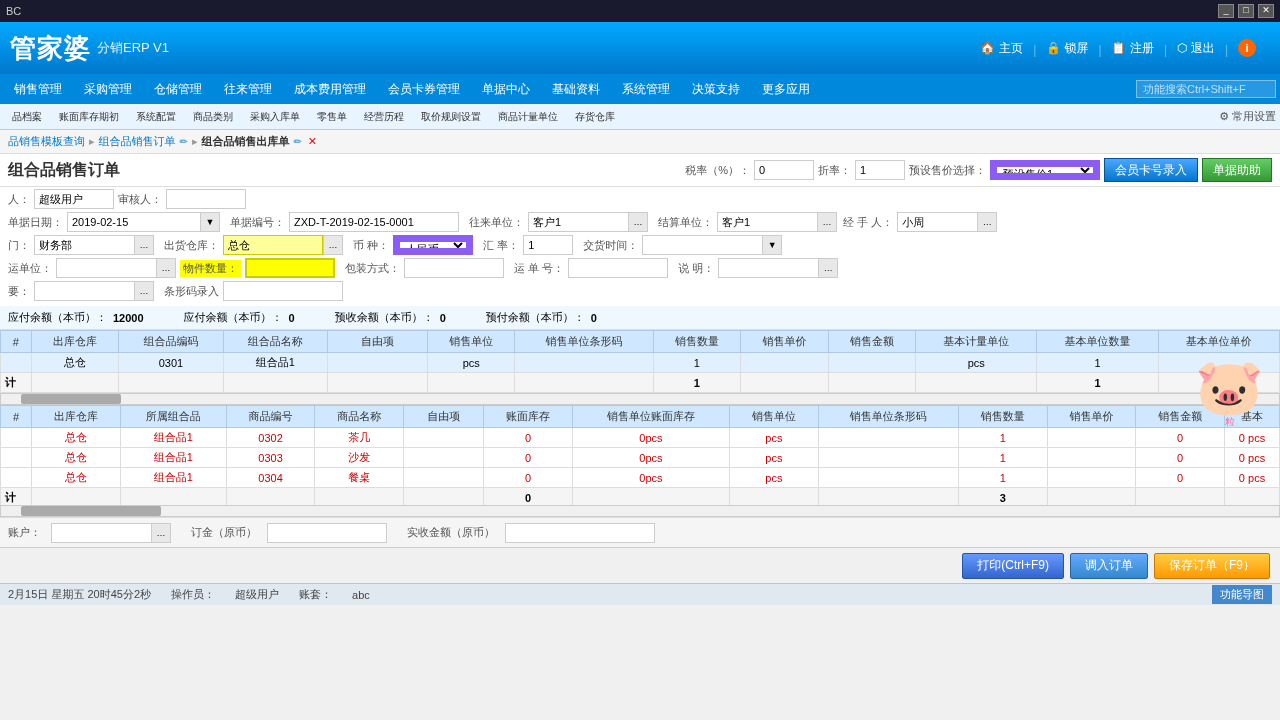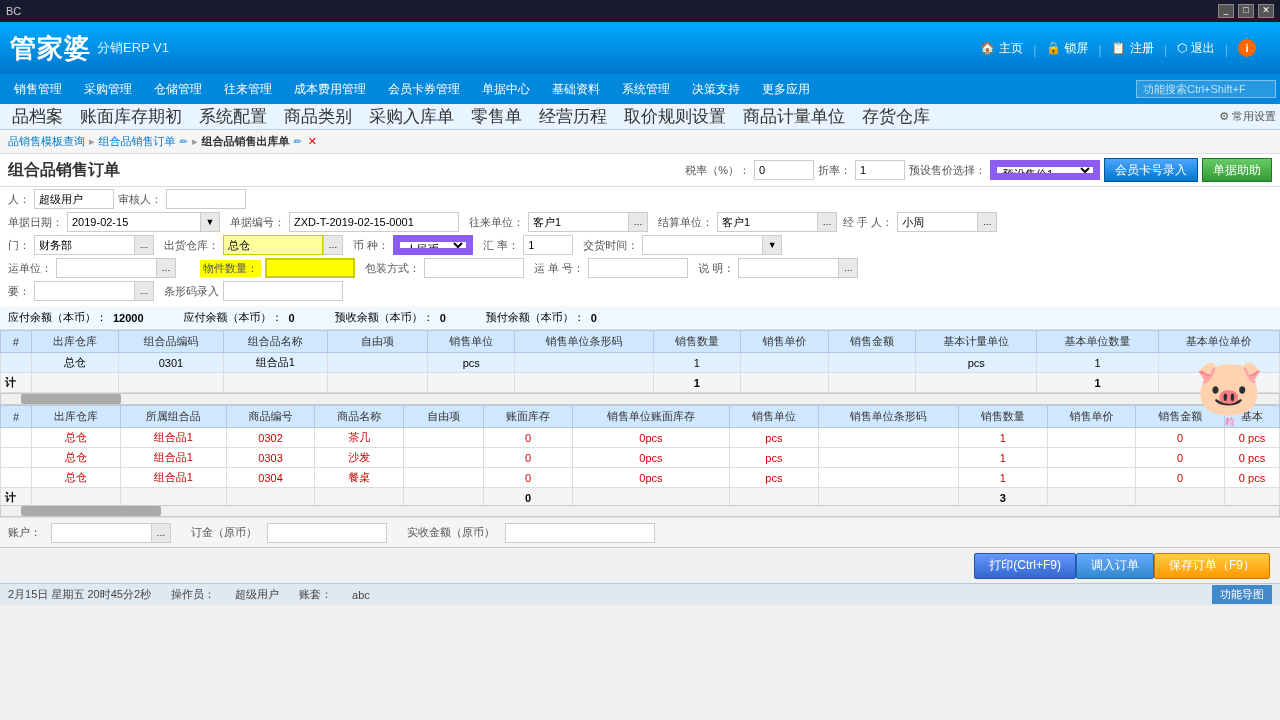--- a/index.html
+++ b/index.html
@@ -19,21 +19,21 @@
     .header-right span { cursor: pointer; }
 
     
     .main-nav { height: 30px; background: #0088dd; display: flex; align-items: center; padding: 0 4px; gap: 2px; }
     .nav-item { padding: 3px 10px; color: white; font-size: 12px; cursor: pointer; border-radius: 2px; white-space: nowrap; }
     .nav-search { margin-left: auto; background: rgba(255,255,255,0.15); border: 1px solid rgba(255,255,255,0.4); color: white; padding: 2px 6px; font-size: 11px; width: 140px; }
     .nav-search::placeholder { color: rgba(255,255,255,0.7); }
 
     
     .sub-nav { height: 26px; background: #e8f4ff; display: flex; align-items: center; padding: 0 4px; gap: 1px; border-bottom: 1px solid #b0d0f0; }
-    .sub-nav-item { padding: 2px 8px; font-size: 17px; color: #333; cursor: pointer; white-space: nowrap; }
+    .sub-nav-item { padding: 2px 8px; font-size: 10px; color: #333; cursor: pointer; white-space: nowrap; }
     .settings-btn { margin-left: auto; font-size: 11px; color: #555; cursor: pointer; display: flex; align-items: center; gap: 3px; }
 
     
     .breadcrumb { height: 24px; background: #f5f5f5; display: flex; align-items: center; padding: 0 8px; border-bottom: 1px solid #ddd; gap: 4px; font-size: 11px; color: #555; }
     .breadcrumb-item { cursor: pointer; color: #0077cc; }
     .breadcrumb-item.active { color: #333; font-weight: bold; }
     .breadcrumb-sep { color: #999; }
     .breadcrumb-close { color: #f00; cursor: pointer; margin-left: 2px; }
     .page-title { font-size: 16px; font-weight: bold; color: #333; }
     .form-row { display: flex; align-items: center; margin-bottom: 3px; gap: 4px; flex-wrap: nowrap; }
@@ -66,21 +66,21 @@
     .scroll-bar { height: 12px; background: #f0f0f0; border: 1px solid #ccc; display: flex; align-items: center; }
     .scroll-thumb { height: 10px; width: 100px; background: #aaa; border-radius: 2px; margin-left: 20px; }
 
     
     .sub-table-section { background: white; overflow-x: auto; }
 
     
     .bottom-form { height: 30px; background: #f5f5f5; border-top: 1px solid #ddd; display: flex; align-items: center; padding: 8px 8px; gap: 10px; }
 
     
-    .action-bar { height: 36px; background: #f0f0f0; border-top: 1px solid #ccc; display: flex; align-items: center; justify-content: flex-end; padding: 0 10px; }
+    .action-bar { height: 36px; background: #f0f0f0; border-top: 1px solid #ccc; display: flex; align-items: center; justify-content: flex-end; padding: 0 10px; gap: 6px; }
     .btn-action { height: 26px; padding: 0 14px; font-size: 12px; border: 1px solid #aaa; cursor: pointer; border-radius: 2px; }
     .btn-print { background: linear-gradient(180deg, #6699ff, #3366cc); color: white; border-color: #2255aa; }
     .btn-import { background: linear-gradient(180deg, #66aaff, #3388cc); color: white; border-color: #2266aa; }
     .btn-save { background: linear-gradient(180deg, #ffcc44, #ff9900); color: white; border-color: #cc7700; }
 
     
     .status-bar { height: 22px; background: #e0e8f0; border-top: 1px solid #b0c8d8; display: flex; align-items: center; padding: 0 8px; font-size: 11px; color: #444; gap: 20px; }
     .status-right { margin-left: auto; }
     .btn-func { background: #4488cc; color: white; border: none; padding: 2px 8px; font-size: 11px; cursor: pointer; }
 
@@ -246,21 +246,21 @@
       <div class="combo-btn">▼</div>
     </div>
   </div>
 
   <div class="form-row">
     <span class="form-label">运单位：</span>
     <div class="input-combo">
       <input class="form-input" style="width: 100px;">
       <div class="combo-btn">…</div>
     </div>
-    <span class="form-label" style="margin-left:20px; background:#ffff00; padding: 1px 3px;">物件数量：</span>
+    <span class="form-label" style="margin-left:0; background:#ffff00; padding: 1px 3px;">物件数量：</span>
     <input class="form-input highlighted" style="width: 90px;">
     <span class="form-label" style="margin-left:6px;">包装方式：</span>
     <input class="form-input" style="width: 100px;">
     <span class="form-label" style="margin-left:6px;">运 单 号：</span>
     <input class="form-input" style="width: 100px;">
     <span class="form-label" style="margin-left:6px;">说  明：</span>
     <div class="input-combo">
       <input class="form-input" style="width: 100px;">
       <div class="combo-btn">…</div>
     </div>

